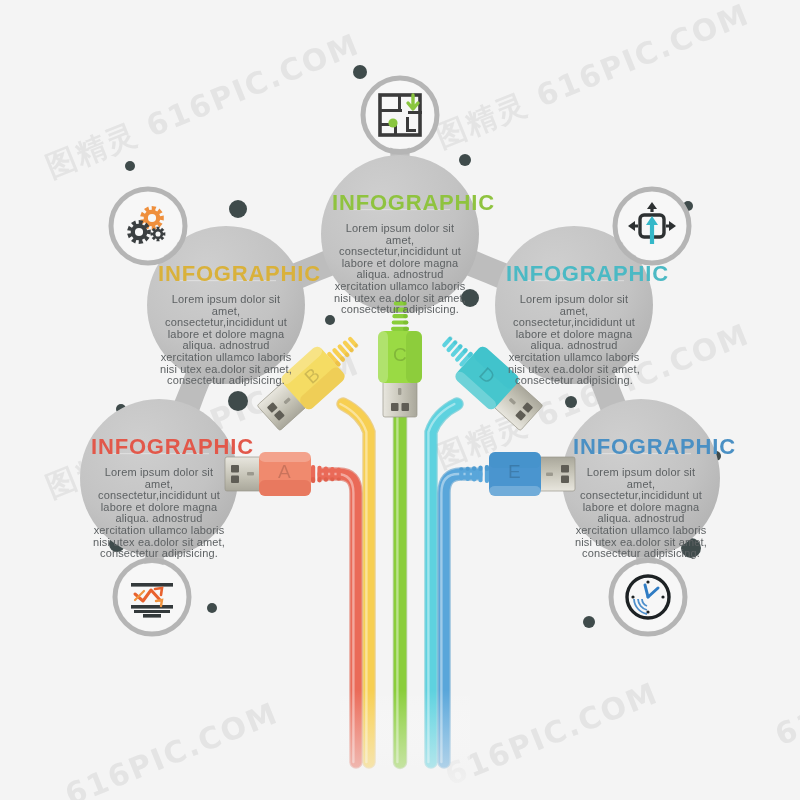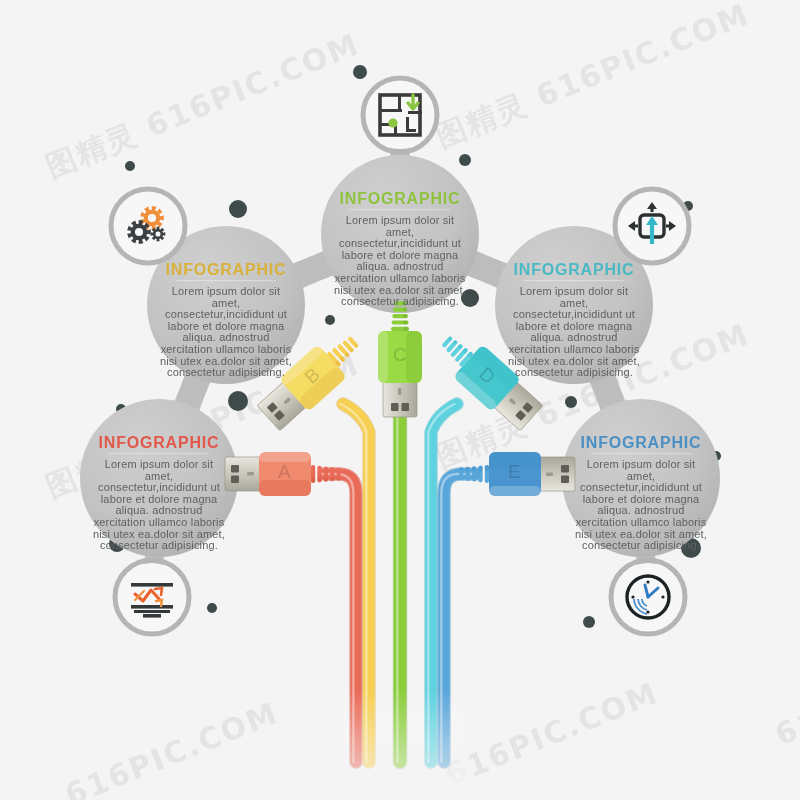--- a/index.html
+++ b/index.html
@@ -25,21 +25,21 @@
     user-select:none;
   }
   .wm.cn{font-family:"DejaVu Sans", sans-serif;}
 
   .bubble-txt{
     position:absolute;
     text-align:center;
     pointer-events:none;
   }
   .bubble-title{
-    font-size:16px;
+    font-size:22px;
     font-weight:bold;
     letter-spacing:.8px;
     margin:0 0 7px 0;
   }
   .bubble-body{
     font-size:11px;
     line-height:11.6px;
     color:#5d6163;
     margin:0;
     letter-spacing:.15px;

